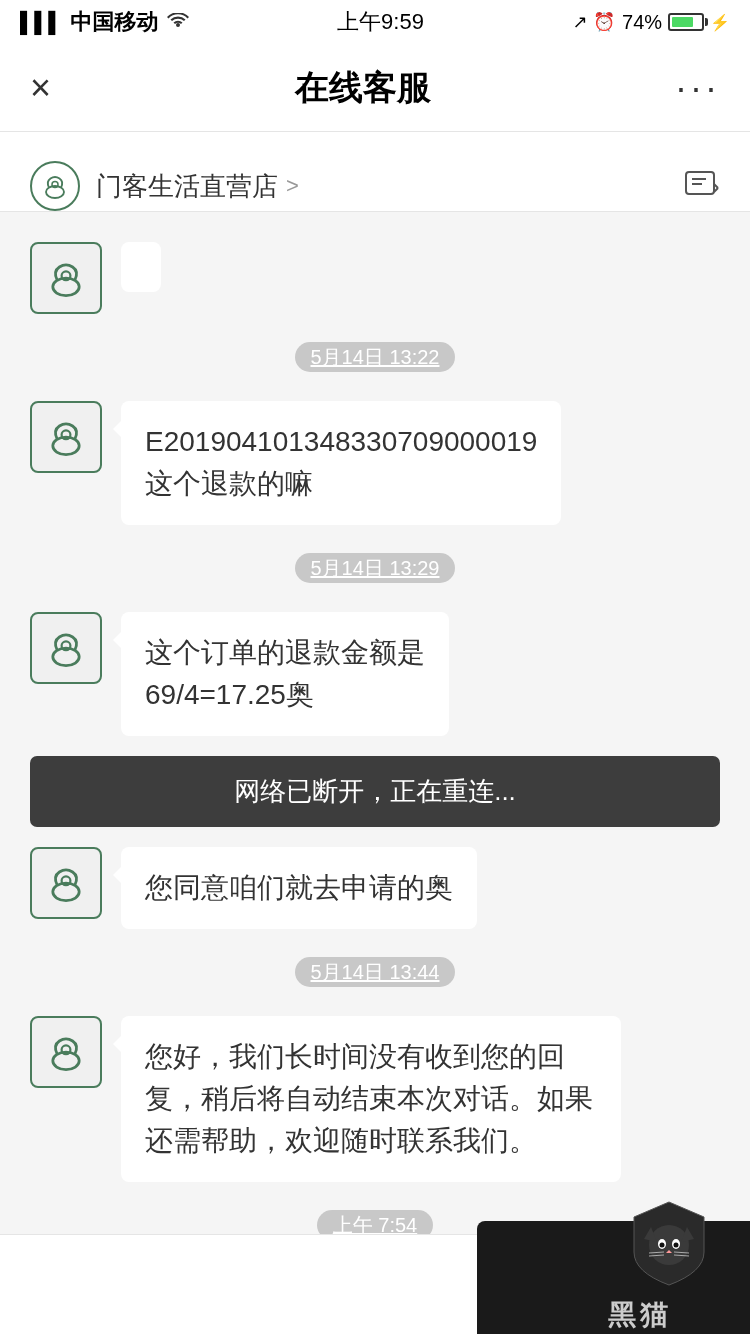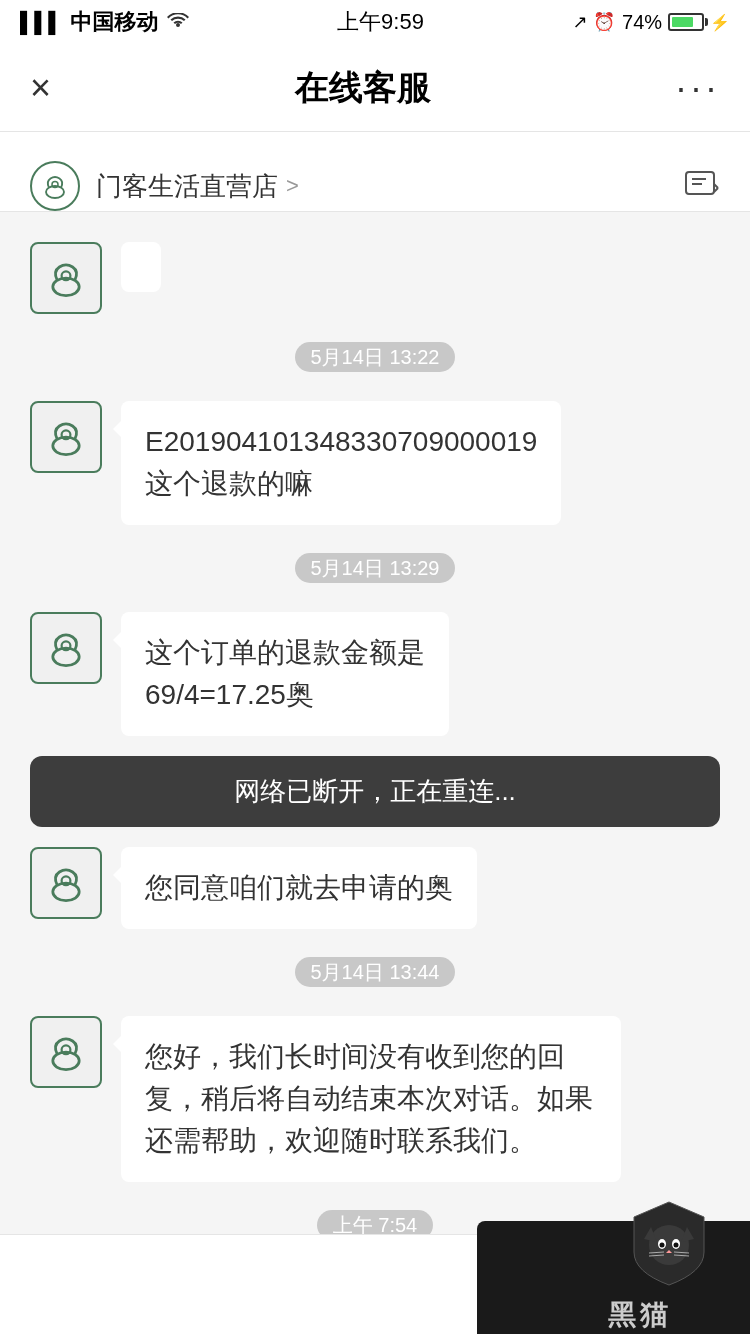--- a/index.html
+++ b/index.html
@@ -149,20 +149,21 @@
     .timestamp {
       text-align: center;
       margin: 20px 0;
     }
     .timestamp span {
       background: #c8c8c8;
       color: #fff;
       font-size: 20px;
       padding: 4px 16px;
       border-radius: 20px;
+      text-decoration: underline;
     }
 
     
     .message-row {
       display: flex;
       align-items: flex-start;
       padding: 10px 30px;
       gap: 19px;
     }
 
@@ -204,21 +205,21 @@
     }
 
     
     .network-toast {
       background: #3d3d3d;
       color: #fff;
       font-size: 26px;
       padding: 18px 30px;
       text-align: center;
       margin: 10px 30px;
-      border-radius: 12px;
+      border-radius: 7px;
     }
 
     
     .input-area {
       background: #fff;
       height: 100px;
       border-top: 1px solid #e5e5e5;
       position: absolute;
       bottom: 0;
       left: 0;

